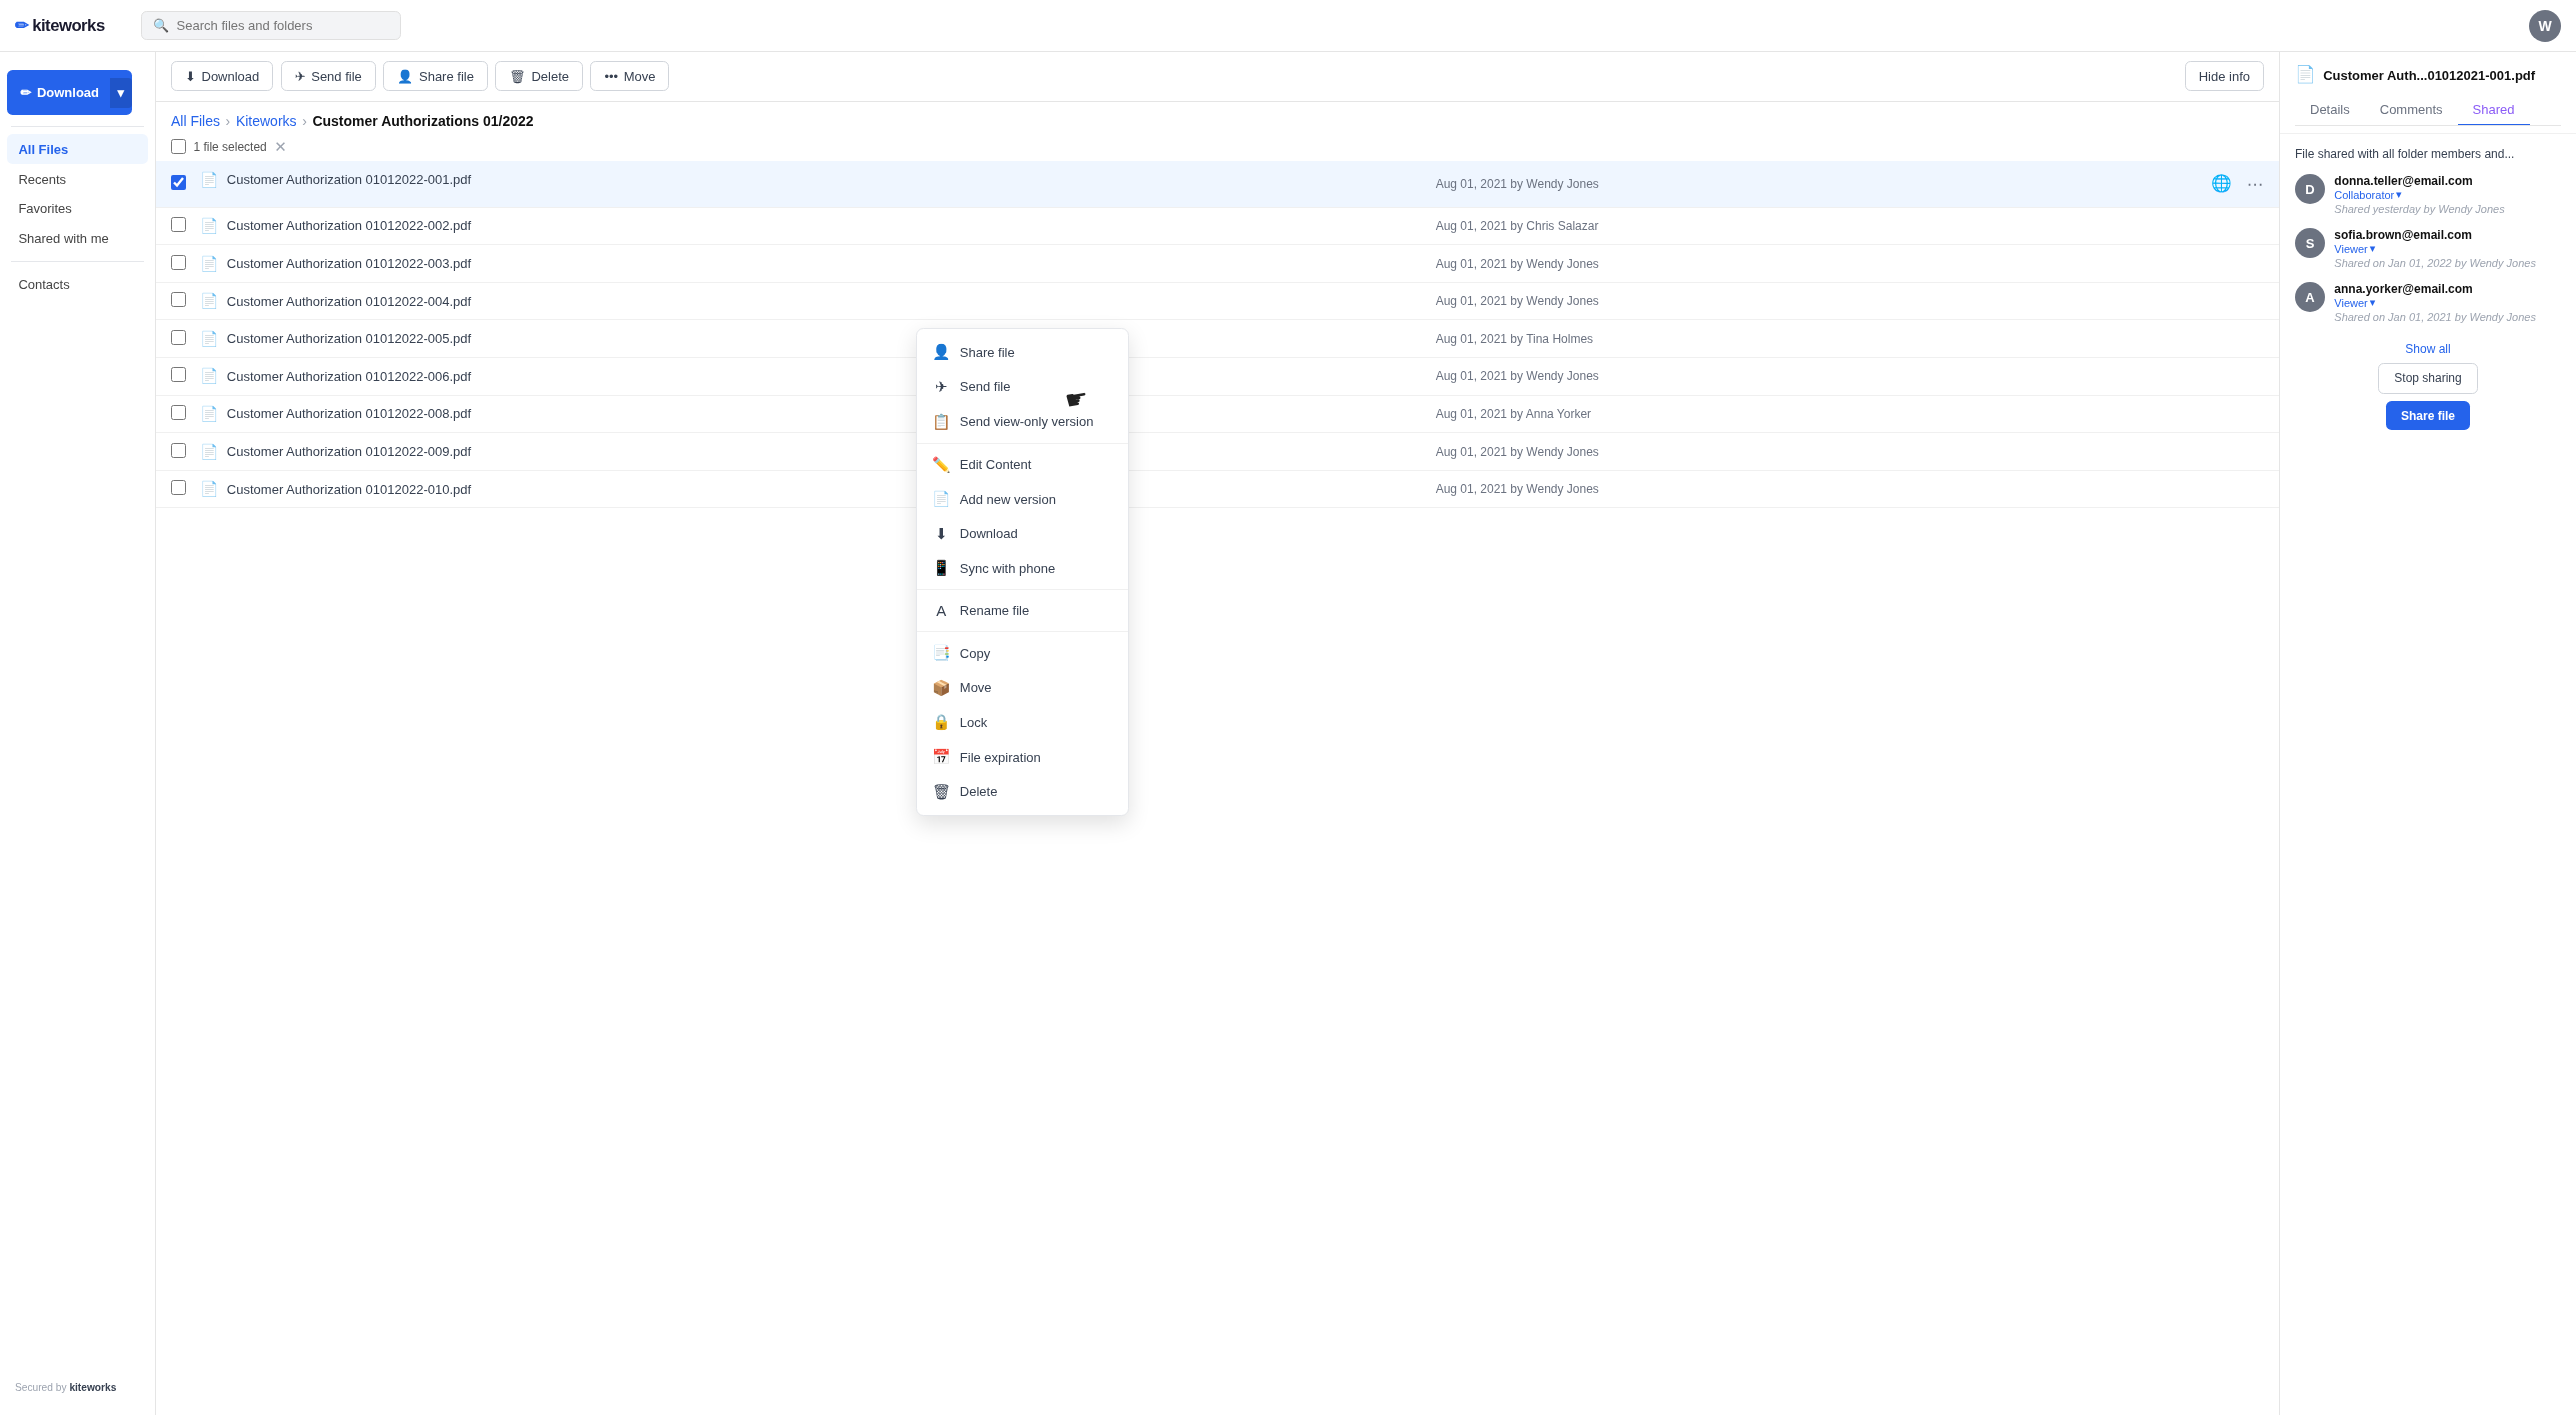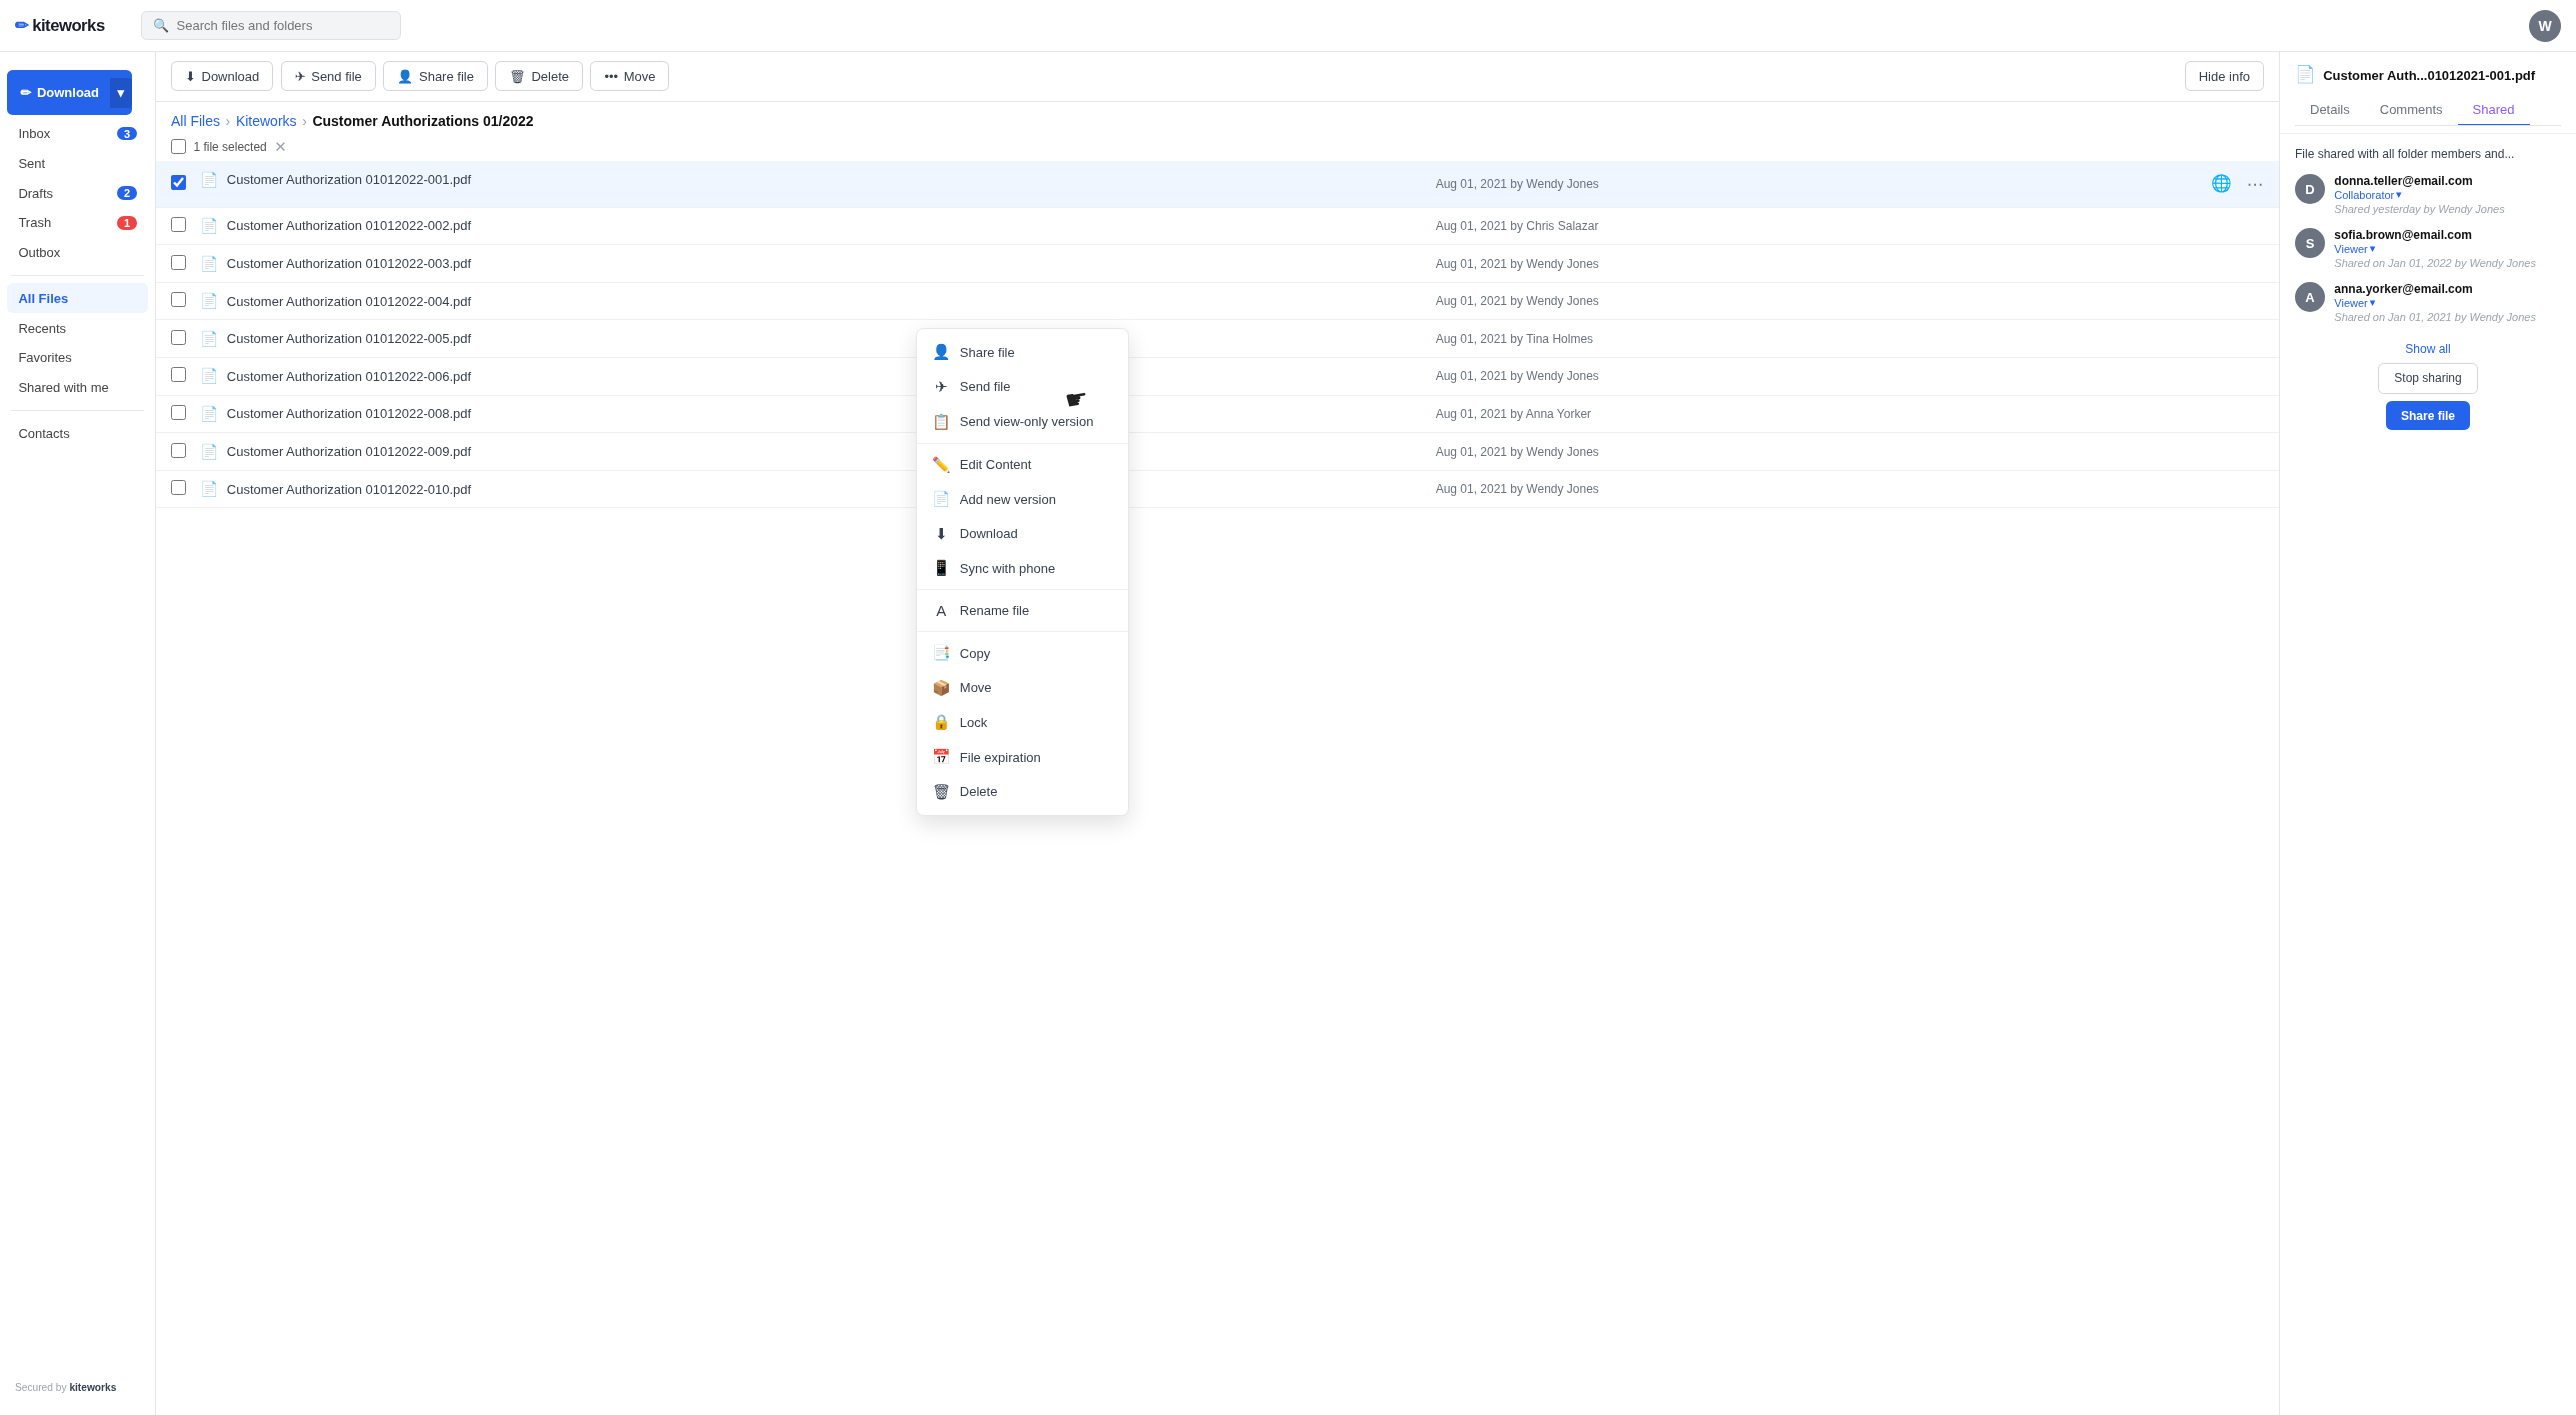--- a/index.html
+++ b/index.html
@@ -122,40 +122,20 @@
 
     <div class="sidebar">
       <div>
         <div style="padding: 7.4px 7.4px 3.7px;">
           <button class="compose-btn">
             <span>✏</span>
             <span>Download</span>
             <span class="caret">▾</span>
           </button>
         </div>
-        <ul class="sidebar-nav">
-          <li>
-            <span>Inbox</span>
-              <span class="badge">3</span>
-          </li>
-          <li>
-            <span>Sent</span>
-          </li>
-          <li>
-            <span>Drafts</span>
-              <span class="badge">2</span>
-          </li>
-          <li class="trash-badge">
-            <span>Trash</span>
-              <span class="badge" style="background:#ef4444;">1</span>
-          </li>
-          <li>
-            <span>Outbox</span>
-          </li>
-        </ul>
         <hr style="border:none;border-top:0.9px solid #e5e7eb;margin:7.4px 11px;">
         <ul class="sidebar-nav">
           <li class="active">
             <span>All Files</span>
           </li>
           <li>
             <span>Recents</span>
           </li>
           <li>
             <span>Favorites</span>

